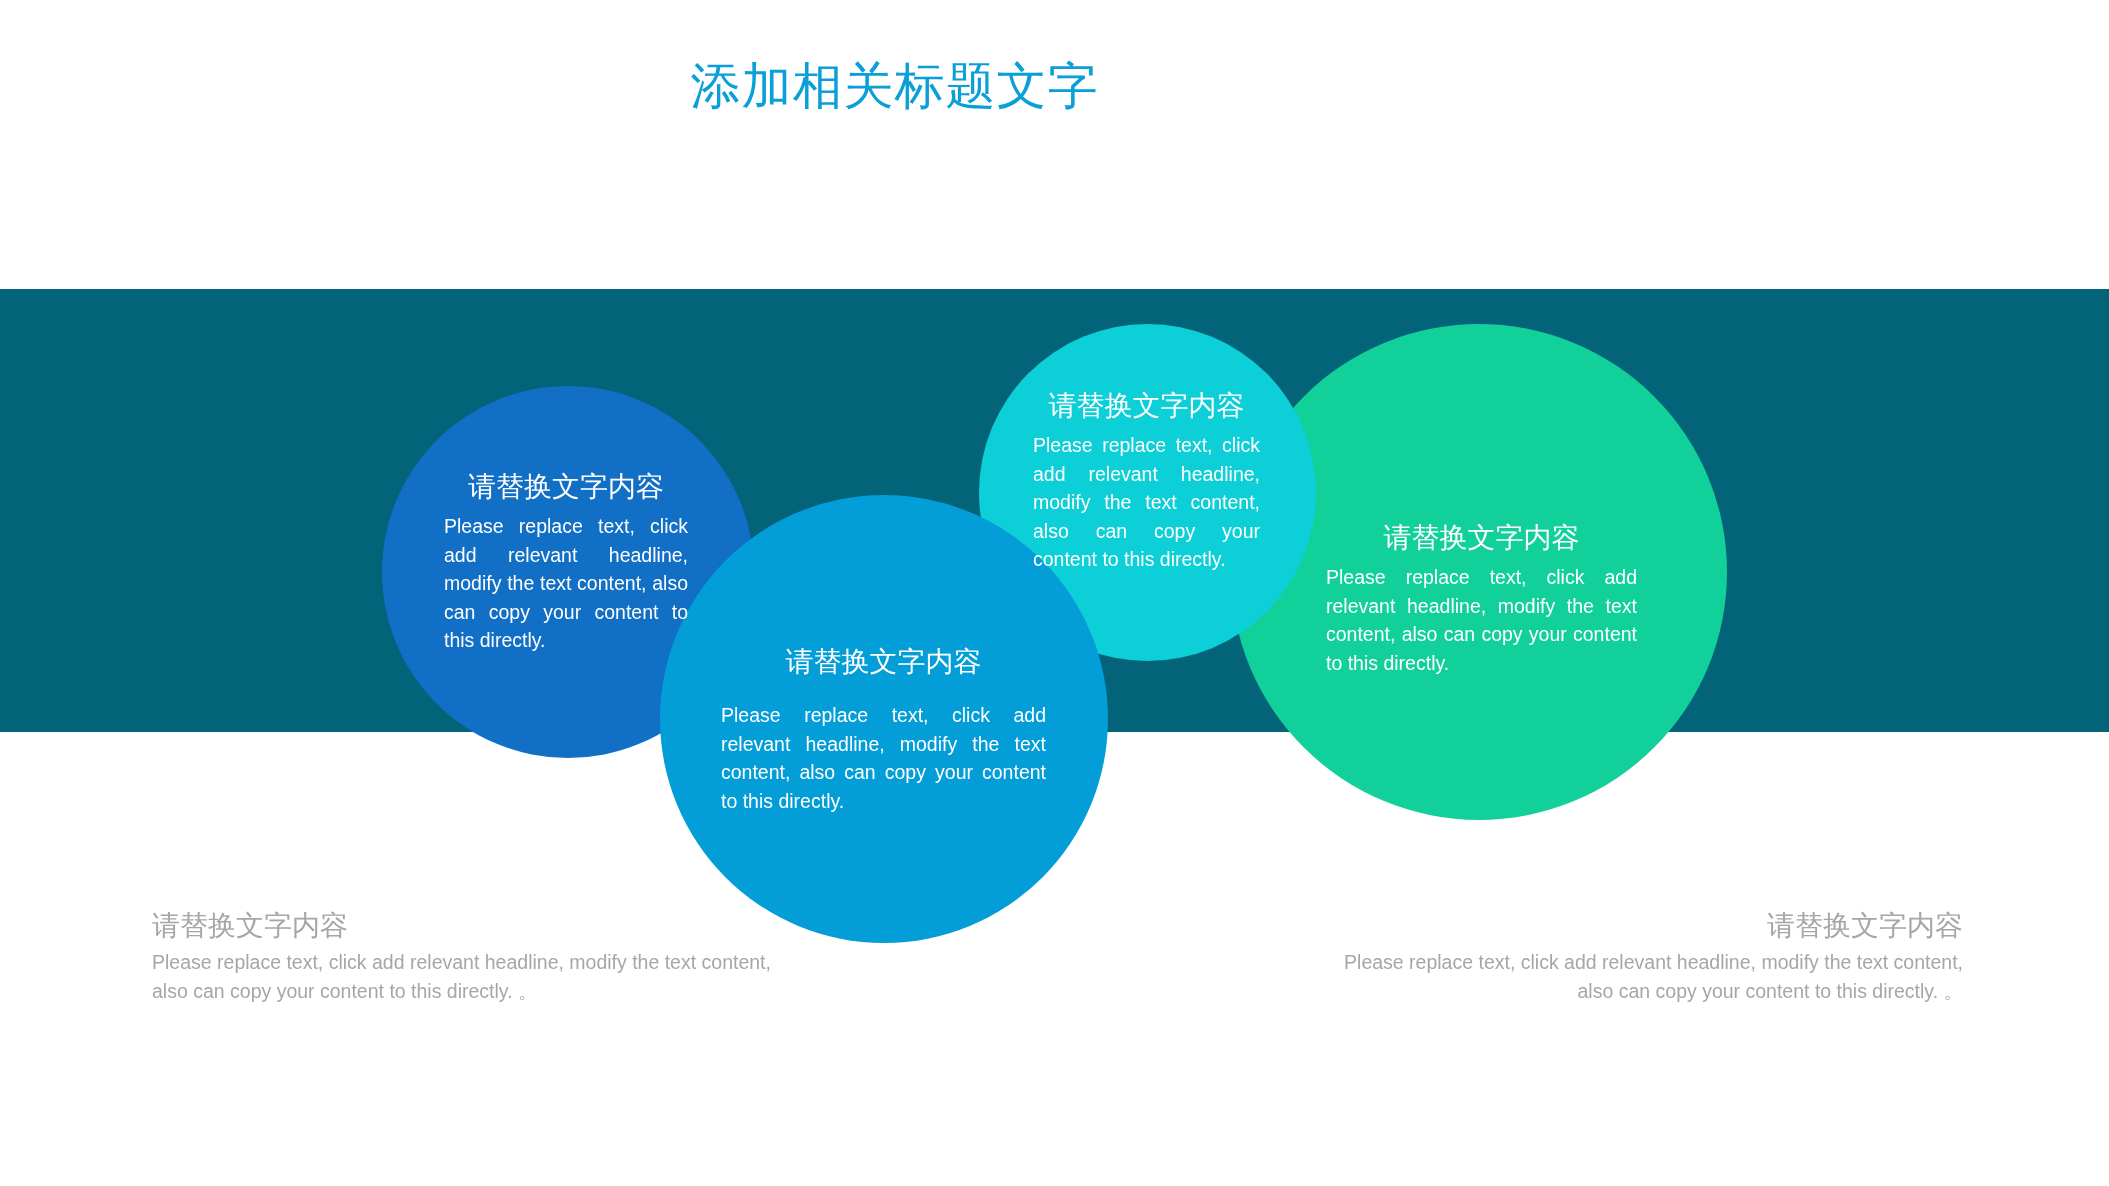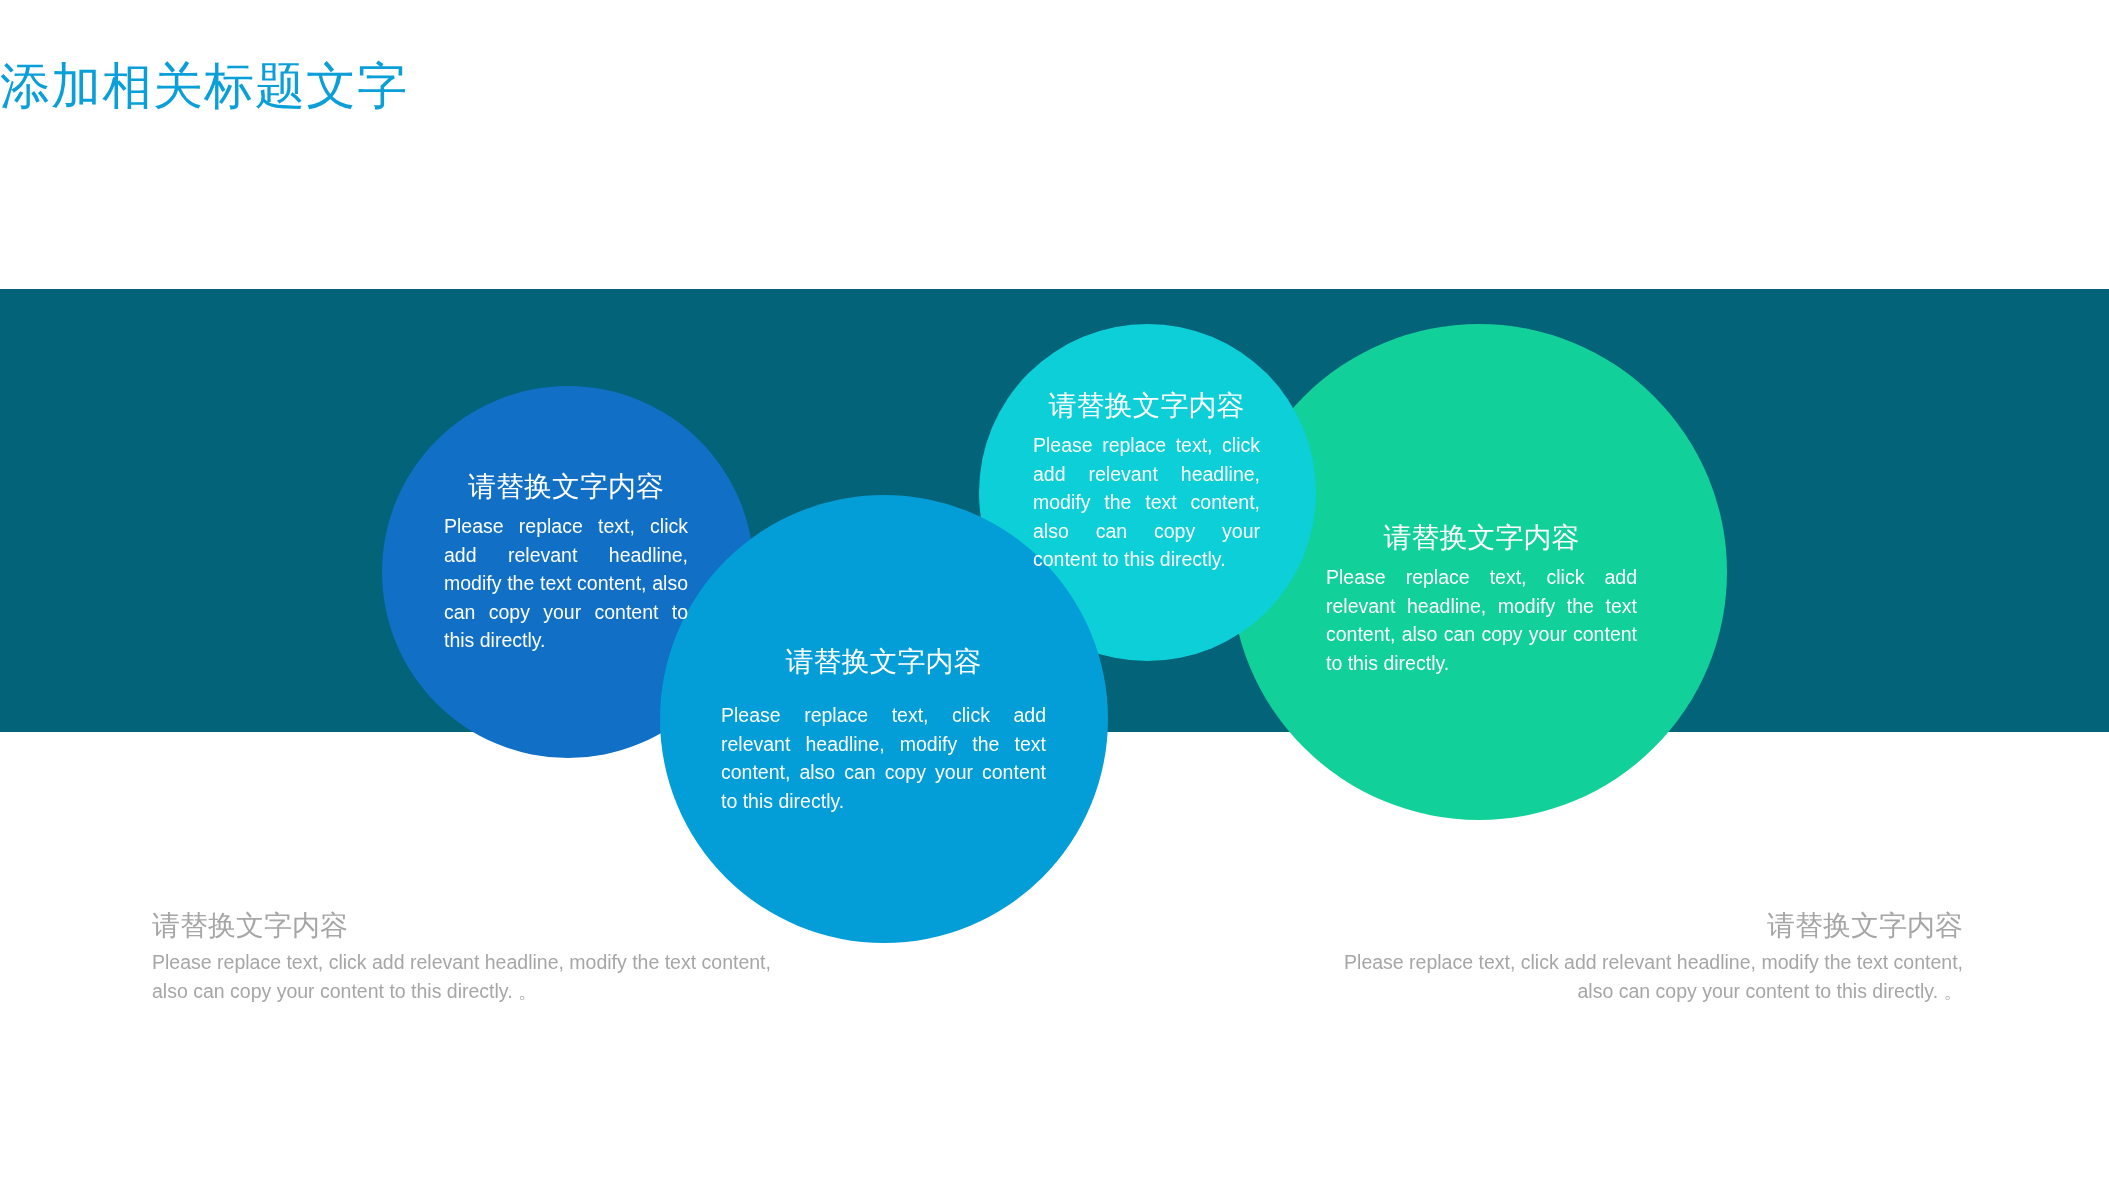--- a/index.html
+++ b/index.html
@@ -3,21 +3,21 @@
 <meta charset="utf-8">
 <style>
   html, body { margin: 0; padding: 0; }
   body {
     width: 2109px; height: 1186px; position: relative; overflow: hidden;
     background: #ffffff;
     font-family: "Liberation Sans", "DejaVu Sans", sans-serif;
   }
   .title {
     position: absolute; left: 0; width: 1789px; top: 56px;
-    text-align: left; font-size: 50px; line-height: 60px;
+    text-align: center; font-size: 50px; line-height: 60px;
     letter-spacing: 1px;
     font-family: "DejaVu Sans", sans-serif;
   }
   .band {
     position: absolute; left: 0; top: 289px; width: 2109px; height: 443px;
   }
   .circle { position: absolute; border-radius: 50%; }
   .ctext { position: absolute; color: #ffffff; }
   .ctext .h {
     font-family: "DejaVu Sans", sans-serif;

